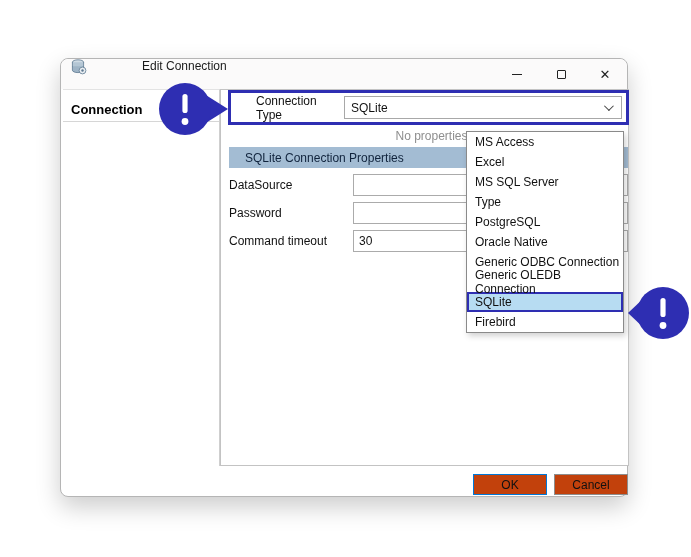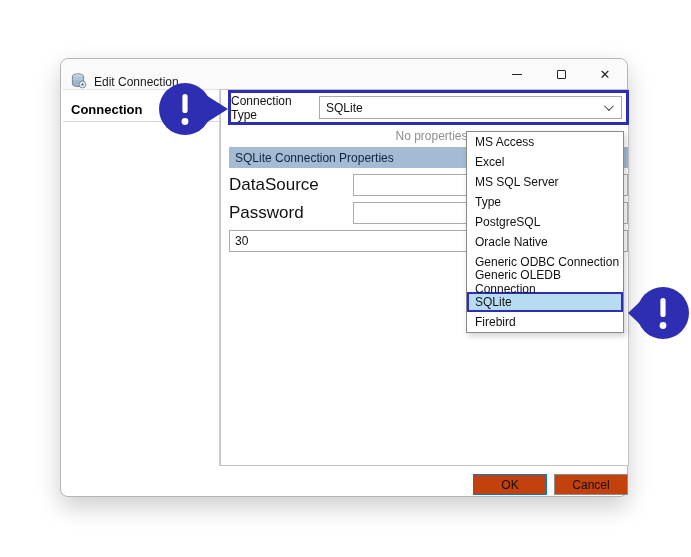--- a/index.html
+++ b/index.html
@@ -3,55 +3,55 @@
 <meta charset="utf-8">
 <style>
   html,body{margin:0;padding:0;background:#ffffff;width:691px;height:557px;overflow:hidden;
     font-family:"Liberation Sans","DejaVu Sans",sans-serif;-webkit-font-smoothing:antialiased;}
   *{box-sizing:border-box;}
 
   .dialog{position:absolute;left:60px;top:58px;width:568px;height:439px;background:#ffffff;
     border:1px solid #b5b5b5;border-radius:8px;box-shadow:0 10px 24px rgba(0,0,0,.20);}
 
   
-  .titlebar{position:absolute;left:0;top:0;width:100%;height:30px;display:flex;align-items:flex-end;
-    background:#fbfafa;border-radius:8px 8px 0 0;}
+  .titlebar{position:absolute;left:0;top:0;width:100%;height:30px;display:flex;align-items:flex-start;
+    background:#fbfafa;border-radius:8px 8px 0 0;gap:48px;}
   .titlebar .appicon{margin-left:10px;width:16px;height:16px;flex:0 0 auto;}
   .titlebar .title{margin-left:7px;font-size:12px;color:#1a1a1a;}
   .winbtns{margin-left:auto;display:flex;height:100%;}
   .winbtn{width:44px;height:100%;display:flex;align-items:center;justify-content:center;cursor:default;}
   .glyph-min{display:block;width:10px;height:0;border-top:1px solid #222;}
   .glyph-max{display:block;width:9px;height:9px;border:1px solid #222;border-radius:1px;}
   .glyph-close{font-size:13px;color:#222;line-height:1;}
 
   
   .sidebar{position:absolute;left:2px;top:30px;width:157px;height:377px;border-top:1px solid #e3e3e3;
     border-right:1px solid #cfcfcf;background:#fff;padding-top:8px;}
   .side-item{height:24px;display:flex;align-items:center;padding-left:8px;font-size:13px;font-weight:bold;color:#000;}
   .side-item.selected{border-bottom:1px solid #d6d6d6;}
 
   
   .panel{position:absolute;left:159px;top:30px;width:409px;height:377px;border:1px solid #c3c3c3;background:#fff;}
 
   .ctype-row{position:absolute;left:167px;top:31px;width:401px;height:35px;border:3px solid #2e2eb2;
-    background:#fff;display:flex;align-items:center;padding:0 4px 0 0;z-index:3;}
+    background:#fff;display:flex;align-items:center;padding:0 4px 0 25px;z-index:3;}
   .ctype-label{font-size:12px;color:#111;width:88px;flex:0 0 auto;}
   .combo{flex:1;height:23px;border:1px solid #a8a8a8;background:#fff;display:flex;align-items:center;
     padding:0 6px;font-size:12px;color:#111;cursor:default;}
   .combo .val{flex:1;}
   .chev{width:7px;height:7px;border-right:1.5px solid #444;border-bottom:1.5px solid #444;
     transform:rotate(45deg) translateY(-2px);margin-right:4px;flex:0 0 auto;}
 
   .noprops{position:absolute;left:159px;top:70px;width:423px;text-align:center;font-size:12px;color:#8e8e8e;z-index:1;}
 
   .props{position:absolute;left:168px;top:88px;width:399px;z-index:1;}
-  .props-header{height:21px;background:#a3bcd3;display:flex;align-items:center;padding-left:6px;
+  .props-header{height:21px;background:#a3bcd3;display:flex;align-items:center;padding-left:16px;
     font-size:12px;color:#10233c;}
   .prop-row{display:flex;align-items:center;margin-top:6px;height:22px;}
-  .prop-label{width:124px;flex:0 0 auto;font-size:17px;color:#111;}
+  .prop-label{width:124px;flex:0 0 auto;font-size:12px;color:#111;}
   .prop-input{flex:1;height:22px;border:1px solid #ababab;background:#fff;font-size:12px;color:#111;
     padding:0 5px;font-family:inherit;outline:none;}
 
   
   .ddlist{position:absolute;left:405px;top:64px;width:158px;background:#fff;border:1px solid #8a8a8a;
     box-shadow:2px 3px 6px rgba(0,0,0,.18);z-index:5;margin-top:8px;}
   .dd-item{height:20px;display:flex;align-items:center;padding-left:8px;font-size:12px;color:#111;cursor:default;}
   .dd-item.selected{background:#b7dcf2;box-shadow:inset 0 0 0 2px #2e2eb2;}
 
   
@@ -104,20 +104,21 @@
     <div id="prop-rows">
         <div class="prop-row">
           <span class="prop-label">DataSource</span>
           <input class="prop-input" value="" style="">
         </div>
         <div class="prop-row">
           <span class="prop-label">Password</span>
           <input class="prop-input" value="" style="">
         </div>
         <div class="prop-row">
+          <span class="prop-label">Command timeout</span>
           <input class="prop-input" value="30" style="">
         </div>
       </div>
   </div>
 
   <div class="ctype-row">
     <span class="ctype-label">Connection Type</span>
     <div class="combo">
       <span class="val">SQLite</span>
       <span class="chev"></span>

